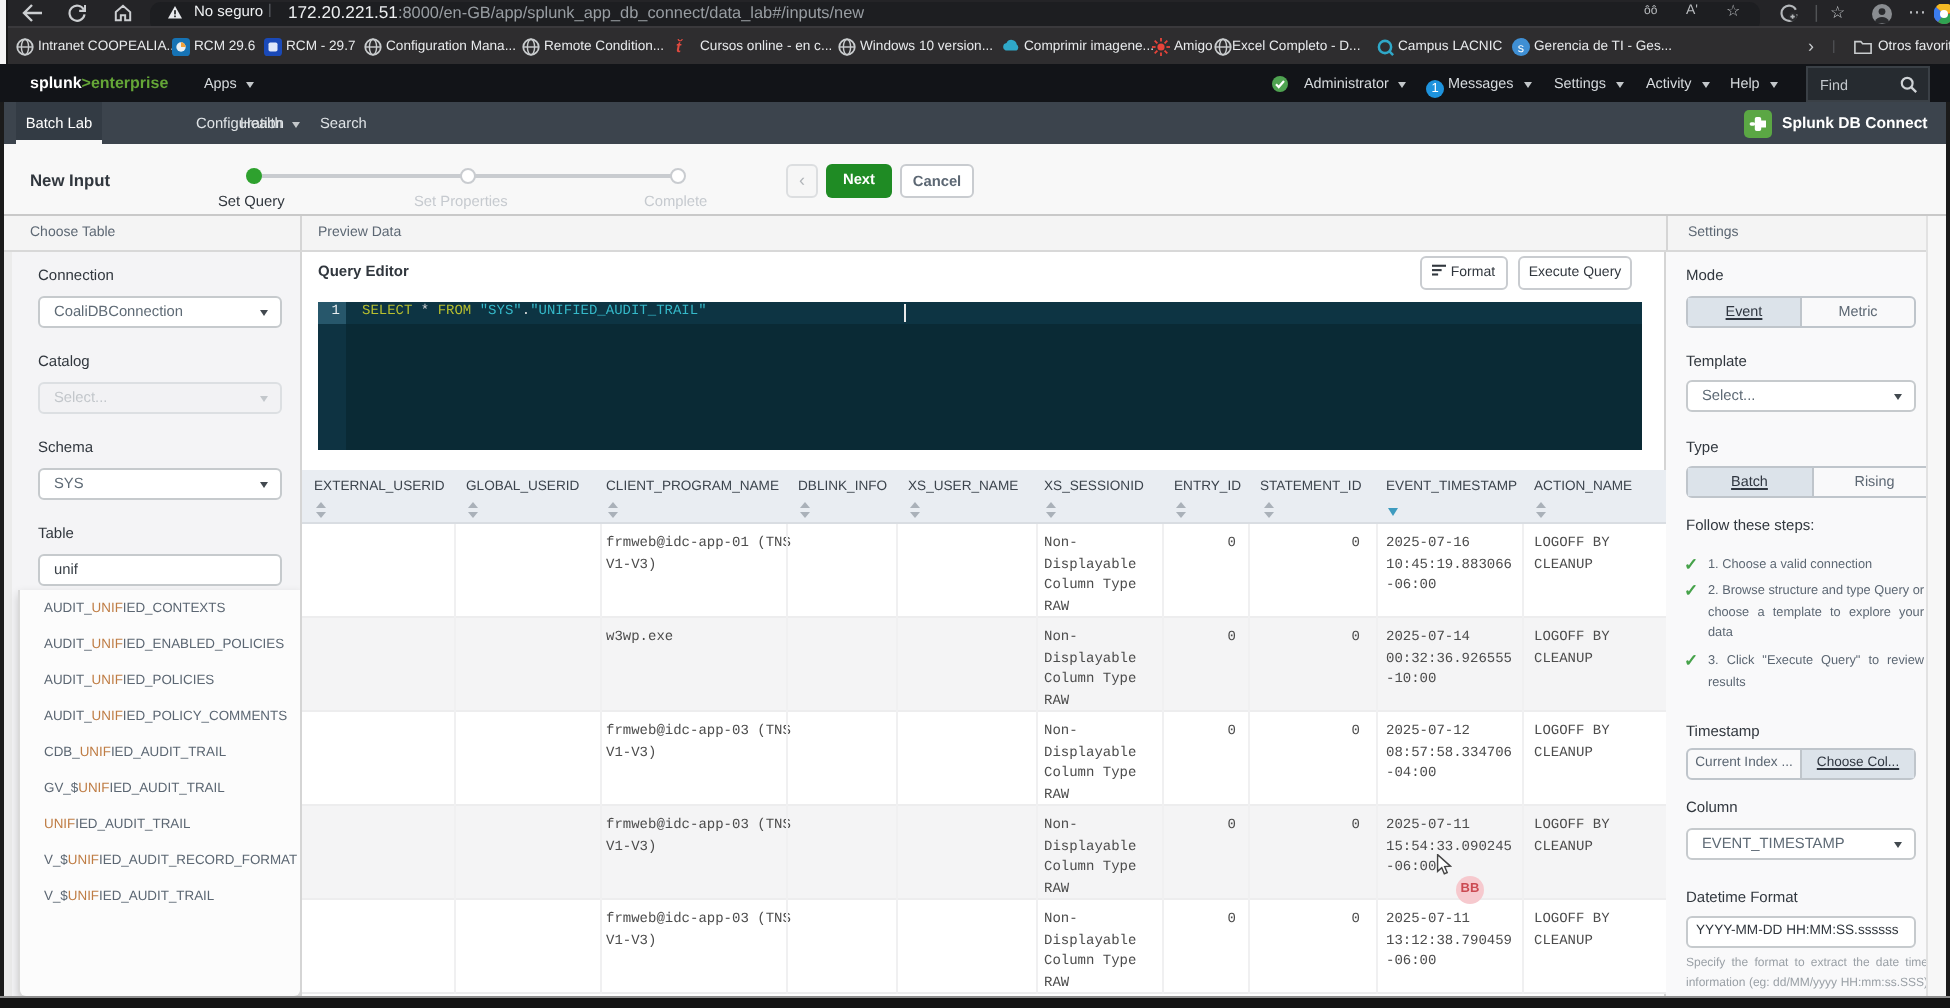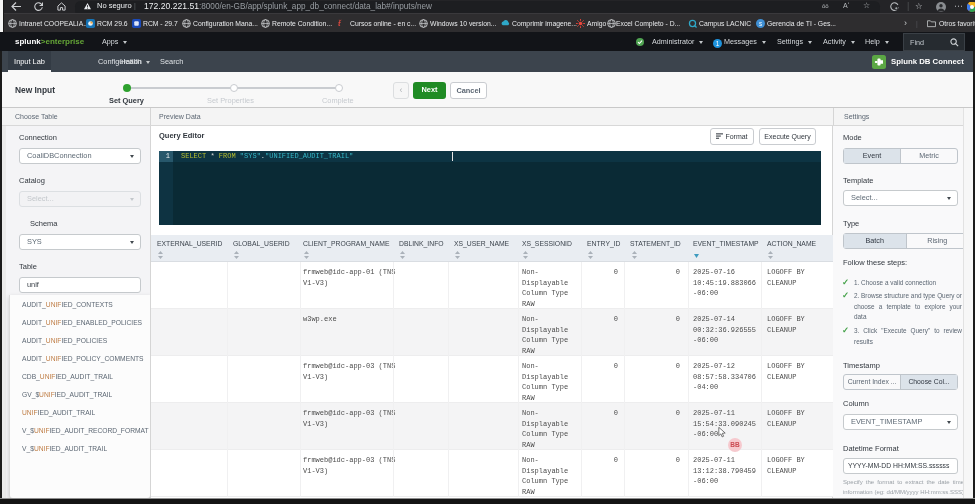--- a/index.html
+++ b/index.html
@@ -30,21 +30,21 @@
 .secbar { top:108px; height:18px; background:#f4f4f4; border-bottom:1px solid #d8d8d8; font-size:7px; color:#5c6773; line-height:17px; }
 
 #leftpanel { left:6px; top:126px; width:148px; height:372px; background:#f4f4f6; }
 #midpanel { left:150px; top:126px; width:683px; height:372px; background:#fff; border-left:1px solid #d5d5d5; border-right:1px solid #d5d5d5; }
 #rightpanel { left:833px; top:126px; width:130px; height:372px; background:#f9f9fa; }
 .flabel { position:absolute; font-size:7.5px; color:#31373e; white-space:nowrap; }
 .field { position:absolute; height:16px; background:#fff; border:1px solid #c6cacd; border-radius:3px; font-size:7.4px; color:#5e6a75; line-height:14px; padding-left:7px; white-space:nowrap; }
 .ddcaret { position:absolute; right:6px; top:6px; width:0; height:0; border-left:2.8px solid transparent; border-right:2.8px solid transparent; border-top:3.2px solid #42494f; }
 .seg { position:absolute; height:16px; border:1px solid #bfc5cb; border-radius:3px; display:flex; }
 .seg div { flex:1; font-size:7.2px; text-align:center; line-height:14px; color:#5c6773; }
-.seg .on { background:#dce3ea; color:#2f3640; }
+.seg .on { background:#dce3ea; color:#2f3640;text-decoration:underline; }
 .seg div + div { border-left:1px solid #bfc5cb; }
 
 #editor { position:absolute; left:8px; top:25px; width:662px; height:74px; background:#0a2a35; font-family:"Liberation Mono", monospace; font-size:7px; }
 .btn2 { position:absolute; height:17px; background:#fff; border:1px solid #c9ccd0; border-radius:3px; font-size:7px; color:#31373e; text-align:center; line-height:15px; }
 .th { position:absolute; font-size:6.8px; color:#3c444d; white-space:nowrap; }
 .cell { position:absolute; font-family:"Liberation Mono", monospace; font-size:7px; color:#4c4c4c; line-height:10.5px; white-space:pre; }
 .step { position:absolute; left:10px; width:119px; padding-left:11px; font-size:6.4px; color:#5c6773; line-height:10.5px; text-align:justify; }
 .chk { position:absolute; left:-1px; top:-1px; color:#46a24a; font-size:8.5px; font-weight:bold; }
 
 #edgeL { left:0; top:51px; width:2px; height:453px; background:#1b1b1b; }
@@ -198,57 +198,57 @@
   <div style="position:absolute; left:903px; top:1px; width:62px; height:18px; background:#262b30; border:1px solid #3a4046;">
     <span style="position:absolute; left:6px; top:0; line-height:17px; font-size:7.2px; color:#c3c8cd;">Find</span>
     <svg style="position:absolute; right:5px; top:4px;" width="9" height="9" viewBox="0 0 10 10">
         <circle cx="4" cy="4" r="3" stroke="#cfd3d6" stroke-width="1.2" fill="none"></circle>
         <line x1="6.2" y1="6.2" x2="9" y2="9" stroke="#cfd3d6" stroke-width="1.3"></line>
       </svg>
   </div>
 </div>
 
 <div class="abs" id="appbar">
-  <div class="tab" style="left:8px; width:43px; background:#333b44; color:#fff; text-align:center; border-bottom:2px solid #f8f8f8;">Input Lab</div>
+  <div class="tab" style="left:8px; width:43px; background:#333b44; color:#fff; text-align:center; border-bottom:2px solid #f8f8f8;">Batch Lab</div>
   <span class="tab" style="left:57px;margin-left:41px;">Configuration</span>
   <span class="tab" style="left:120px;">Health <span class="caret"></span></span>
   <span class="tab" style="left:160px;">Search</span>
   <svg style="position:absolute;left:872px;top:4px;" width="14" height="14" viewBox="0 0 14 14">
       <rect width="14" height="14" rx="2.5" fill="#5ba744"></rect>
       <path d="M11 5.2 L11 8.8 L8.6 8.8 L8.6 9.6 A0.9 0.9 0 0 1 7.7 10.5 L6.3 10.5 A0.9 0.9 0 0 1 5.4 9.6 L5.4 4.4 A0.9 0.9 0 0 1 6.3 3.5 L7.7 3.5 A0.9 0.9 0 0 1 8.6 4.4 L8.6 5.2 Z" fill="#fff"></path>
       <rect x="2.8" y="6.1" width="2.8" height="1.8" rx="0.9" fill="#fff"></rect>
     </svg>
   <span class="tab" style="left:891px; font-weight:bold; font-size:7.8px; color:#fff;">Splunk DB Connect</span>
 </div>
 
 <div class="abs" id="pagehead">
   <span style="position:absolute; left:15px; top:13px; font-size:8.4px; font-weight:bold; color:#31373e;">New Input</span>
   <div style="position:absolute; left:127px; top:15px; width:212px; height:1.5px; background:#c9ccd0;"></div>
   <div class="stepdot" style="left:123px; top:11.5px; background:#2ea12e;"></div>
   <div class="stepdot" style="left:229.5px; top:11.5px; background:#fff; border:1.5px solid #c9ccd0;"></div>
   <div class="stepdot" style="left:335px; top:11.5px; background:#fff; border:1.5px solid #c9ccd0;"></div>
-  <span class="steplbl" style="left:109px; color:#31373e; font-weight:bold;">Set Query</span>
+  <span class="steplbl" style="left:109px; color:#31373e; font-weight:normal;">Set Query</span>
   <span class="steplbl" style="left:207px; color:#c6cacf;">Set Properties</span>
   <span class="steplbl" style="left:322px; color:#c6cacf;">Complete</span>
   <div class="btn" style="left:393px; width:16px; background:#f6f6f6; border:1px solid #dcdee0; color:#b0b4b8; font-weight:normal; font-size:9px; line-height:15px;">‹</div>
   <div class="btn" style="left:413px; width:33px; background:#1f8b24; color:#fff;">Next</div>
   <div class="btn" style="left:450px; width:37px; background:#fff; border:1px solid #c9ccd0; color:#5c6773;">Cancel</div>
 </div>
 
 <div class="abs secbar" style="left:2px; width:148px; padding-left:13px;">Choose Table</div>
 <div class="abs secbar" style="left:150px; width:683px; padding-left:8px; border-left:1px solid #d5d5d5;">Preview Data</div>
 <div class="abs secbar" style="left:833px; width:130px; padding-left:10px; border-left:1px solid #d5d5d5;">Settings</div>
 
 <div class="abs" style="left:2px; top:126px; width:6px; height:372px; background:#ebebeb;"></div>
 <div class="abs" id="leftpanel">
   <span class="flabel" style="left:13px; top:7px;">Connection</span>
   <div class="field" style="left:13px; top:22px; width:122px;">CoaliDBConnection<span class="ddcaret"></span></div>
   <span class="flabel" style="left:13px; top:50px;">Catalog</span>
   <div class="field" style="left:13px; top:65px; width:122px; background:#f2f2f4; color:#c3c7cb; border-color:#dcdfe2;">Select...<span class="ddcaret" style="border-top-color:#c3c7cb;"></span></div>
-  <span class="flabel" style="left:13px; top:93px;margin-left:11px;">Schema</span>
+  <span class="flabel" style="left:13px; top:93px;">Schema</span>
   <div class="field" style="left:13px; top:108px; width:122px;">SYS<span class="ddcaret"></span></div>
   <span class="flabel" style="left:13px; top:136px;">Table</span>
   <div class="field" style="left:13px; top:151px; width:122px; color:#3a4148;">unif</div>
   <div style="position:absolute; left:3px; top:169px; width:142px; height:204px; background:#fcfcfc; border:1px solid #dadada; border-top:none; border-radius:0 0 4px 4px; box-shadow:0 2px 5px rgba(0,0,0,0.18); font-size:6.7px; color:#5c6773;">
     <div style="position:absolute; left:12px; top:6px;">AUDIT_<span style="color:#bf7d45;">UNIF</span>IED_CONTEXTS</div>
     <div style="position:absolute; left:12px; top:24px;">AUDIT_<span style="color:#bf7d45;">UNIF</span>IED_ENABLED_POLICIES</div>
     <div style="position:absolute; left:12px; top:42px;">AUDIT_<span style="color:#bf7d45;">UNIF</span>IED_POLICIES</div>
     <div style="position:absolute; left:12px; top:60px;">AUDIT_<span style="color:#bf7d45;">UNIF</span>IED_POLICY_COMMENTS</div>
     <div style="position:absolute; left:12px; top:78px;">CDB_<span style="color:#bf7d45;">UNIF</span>IED_AUDIT_TRAIL</div>
     <div style="position:absolute; left:12px; top:96px;">GV_$<span style="color:#bf7d45;">UNIF</span>IED_AUDIT_TRAIL</div>
@@ -342,21 +342,21 @@
 <div style="position:absolute; left:0; top:183px; width:683px; height:47px; background:#f4f4f5; border-bottom:1px solid #ededee;"></div>
 <div class="cell" style="left:152px; top:188px;">w3wp.exe</div>
 <div class="cell" style="left:371px; top:188px;">Non-
 Displayable
 Column Type
 RAW</div>
 <div class="cell" style="left:430px; top:188px; width:37px; text-align:right;">0</div>
 <div class="cell" style="left:473px; top:188px; width:56px; text-align:right;">0</div>
 <div class="cell" style="left:542px; top:188px;">2025-07-14
 00:32:36.926555
--06:00</div>
+-10:00</div>
 <div class="cell" style="left:616px; top:188px;">LOGOFF BY
 CLEANUP</div>
 <div style="position:absolute; left:0; top:230px; width:683px; height:47px; background:#ffffff; border-bottom:1px solid #ededee;"></div>
 <div class="cell" style="left:152px; top:235px;">frmweb@idc-app-03 (TNS
 V1-V3)</div>
 <div class="cell" style="left:371px; top:235px;">Non-
 Displayable
 Column Type
 RAW</div>
 <div class="cell" style="left:430px; top:235px; width:37px; text-align:right;">0</div>

